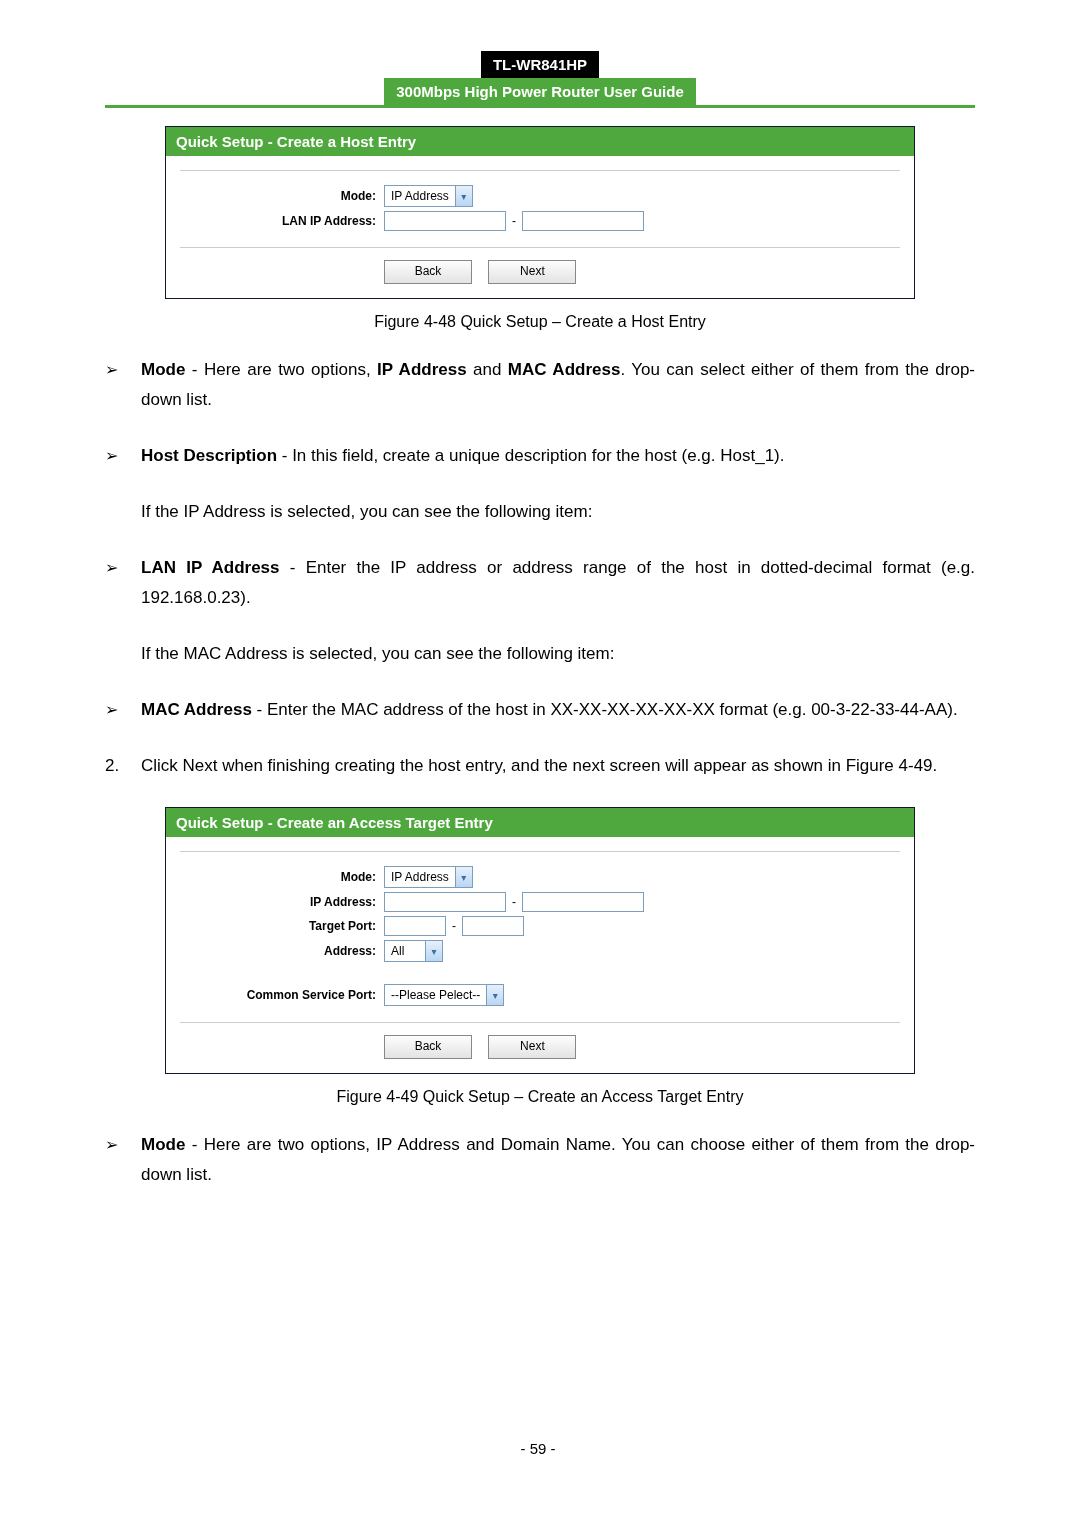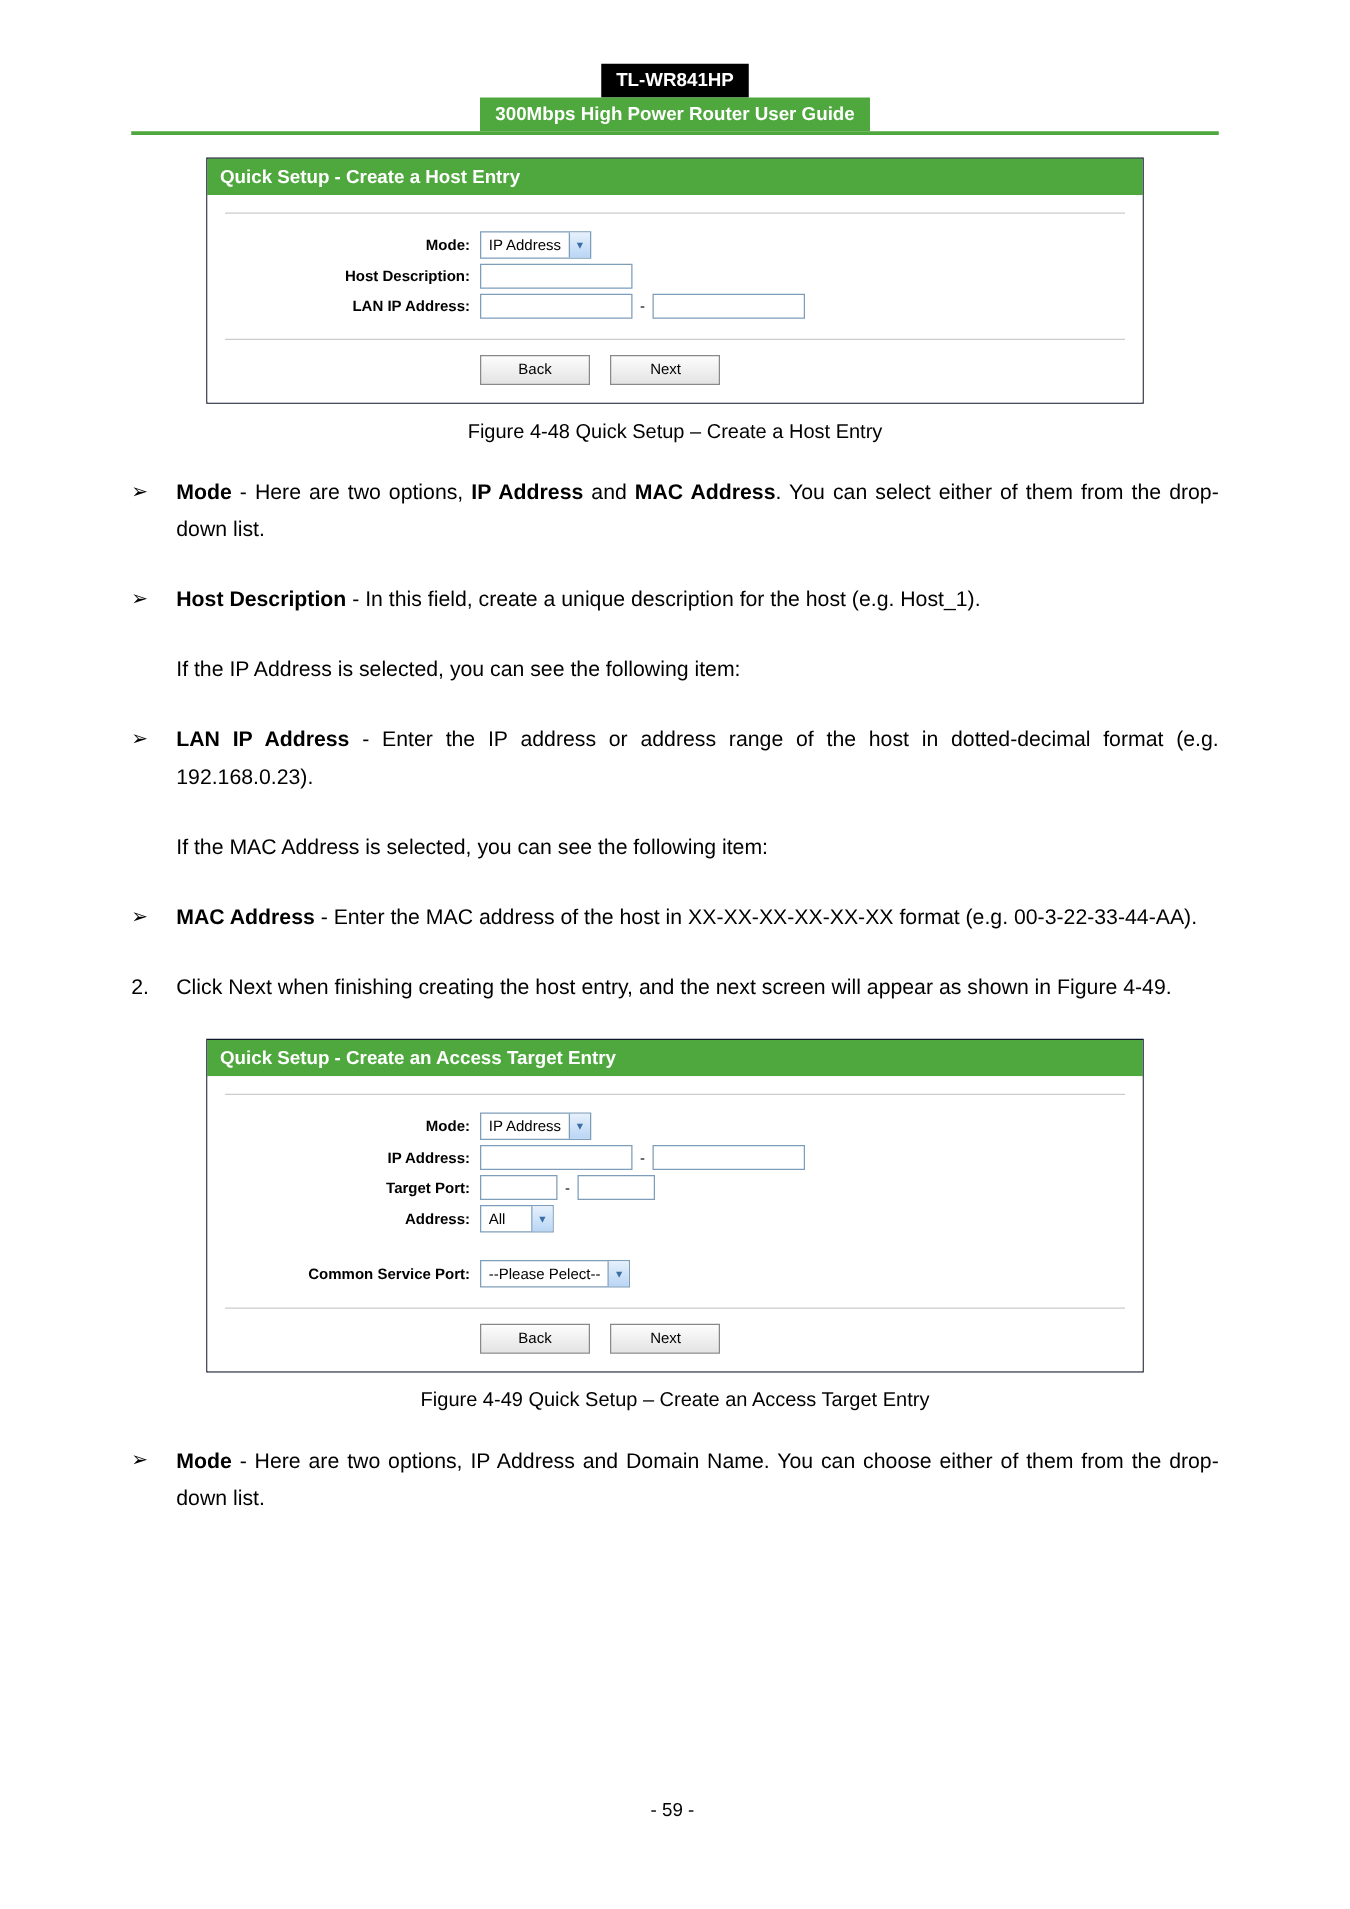--- a/index.html
+++ b/index.html
@@ -198,26 +198,20 @@
       <div class="form-row">
         <div class="form-label">Mode:</div>
         <div class="form-ctrl">
           <span class="fake-select">
             <span class="sel-text">IP Address</span>
             <span class="sel-arrow">▾</span>
           </span>
         </div>
       </div>
       <div class="form-row">
-        <div class="form-label">Host Description:</div>
-        <div class="form-ctrl">
-            <span class="fake-input w120"></span>
-          </div>
-      </div>
-      <div class="form-row">
         <div class="form-label">LAN IP Address:</div>
         <div class="form-ctrl">
           <span class="fake-input w120"></span>
           <span class="dash">-</span>
           <span class="fake-input w120"></span>
         </div>
       </div>
       <hr class="panel-hr-bot">
       <div class="btn-row">
         <span class="btn">Back</span>

